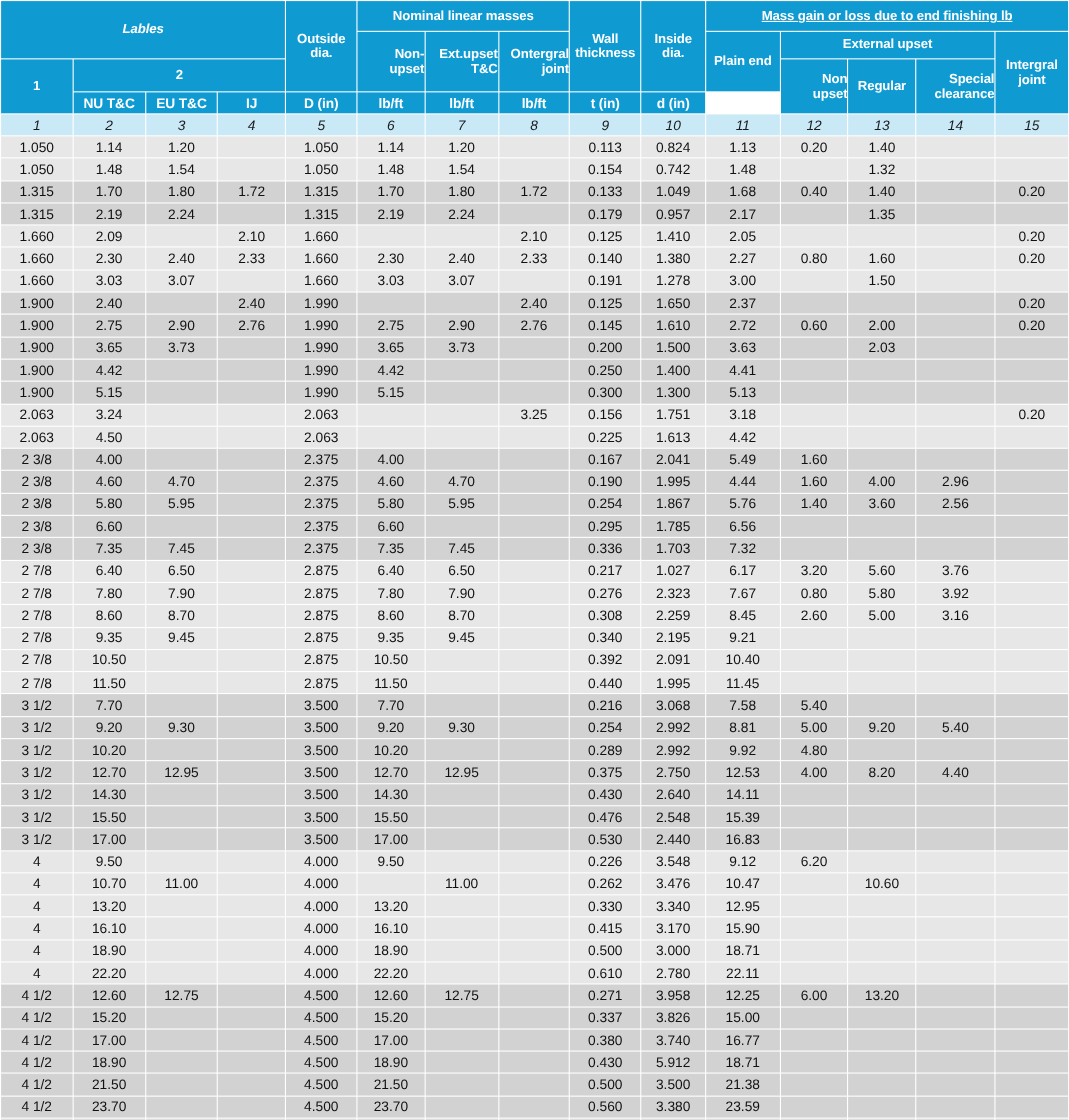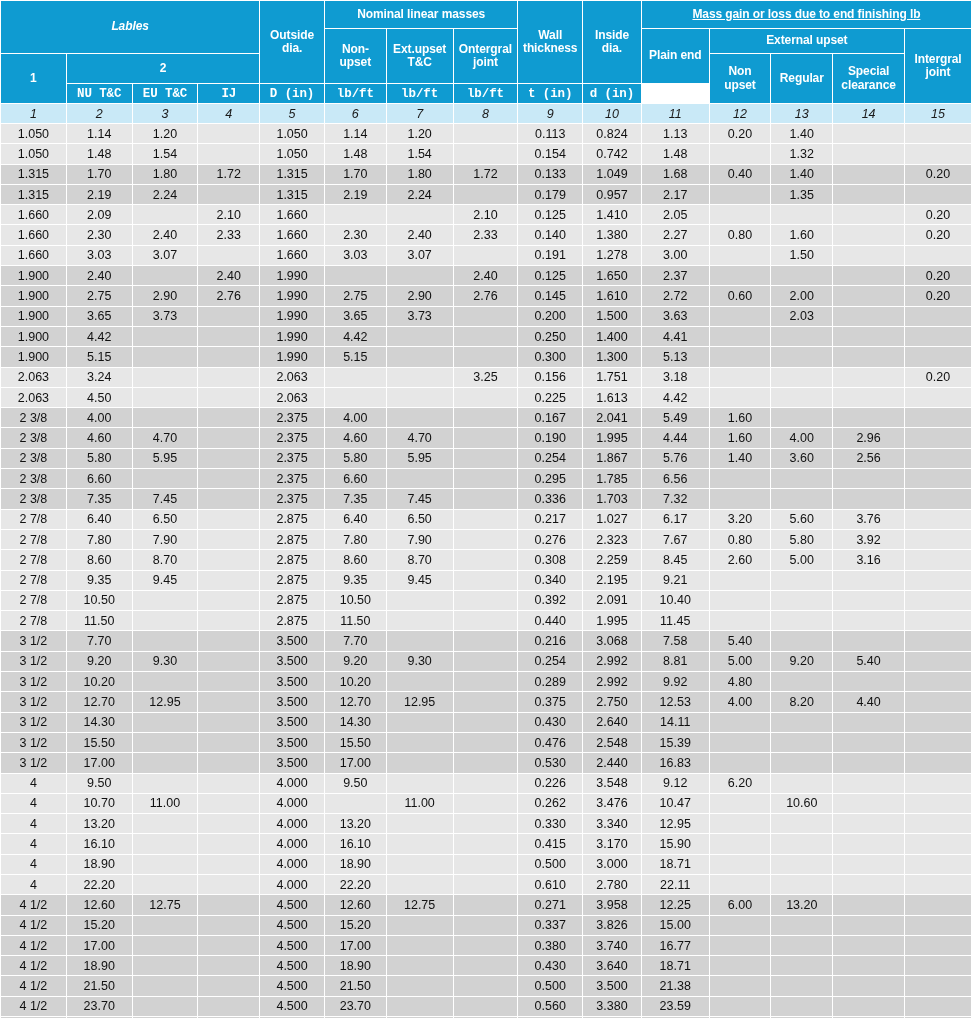--- a/index.html
+++ b/index.html
@@ -34,25 +34,25 @@
   .hdr {
     background: #0f9bd1;
     color: #ffffff;
     font-weight: bold;
     font-size: 12px;
     line-height: 1.12;
     letter-spacing: -0.1px;
   }
   .hdr.small {
     font-size: 12px;
+    text-align: right;
   }
   .hdr.unit {
     font-size: 12.5px;
     height: 19px;
-    font-family: Liberation Mono, monospace;
   }
   
   .numrow td {
     background: #c9e9f7;
     color: #1a1a1a;
     font-style: italic;
     font-size: 12.5px;
     height: 19px;
     font-weight: normal;
   }
@@ -876,21 +876,21 @@
       <tr class="data gB">
         <td>4 1/2</td>
         <td>18.90</td>
         <td class="blank"></td>
         <td class="blank"></td>
         <td>4.500</td>
         <td>18.90</td>
         <td class="blank"></td>
         <td class="blank"></td>
         <td>0.430</td>
-        <td>3.640</td>
+        <td>5.912</td>
         <td>18.71</td>
         <td class="blank"></td>
         <td class="blank"></td>
         <td class="blank"></td>
         <td class="blank"></td>
       </tr>
       <tr class="data gB">
         <td>4 1/2</td>
         <td>21.50</td>
         <td class="blank"></td>

